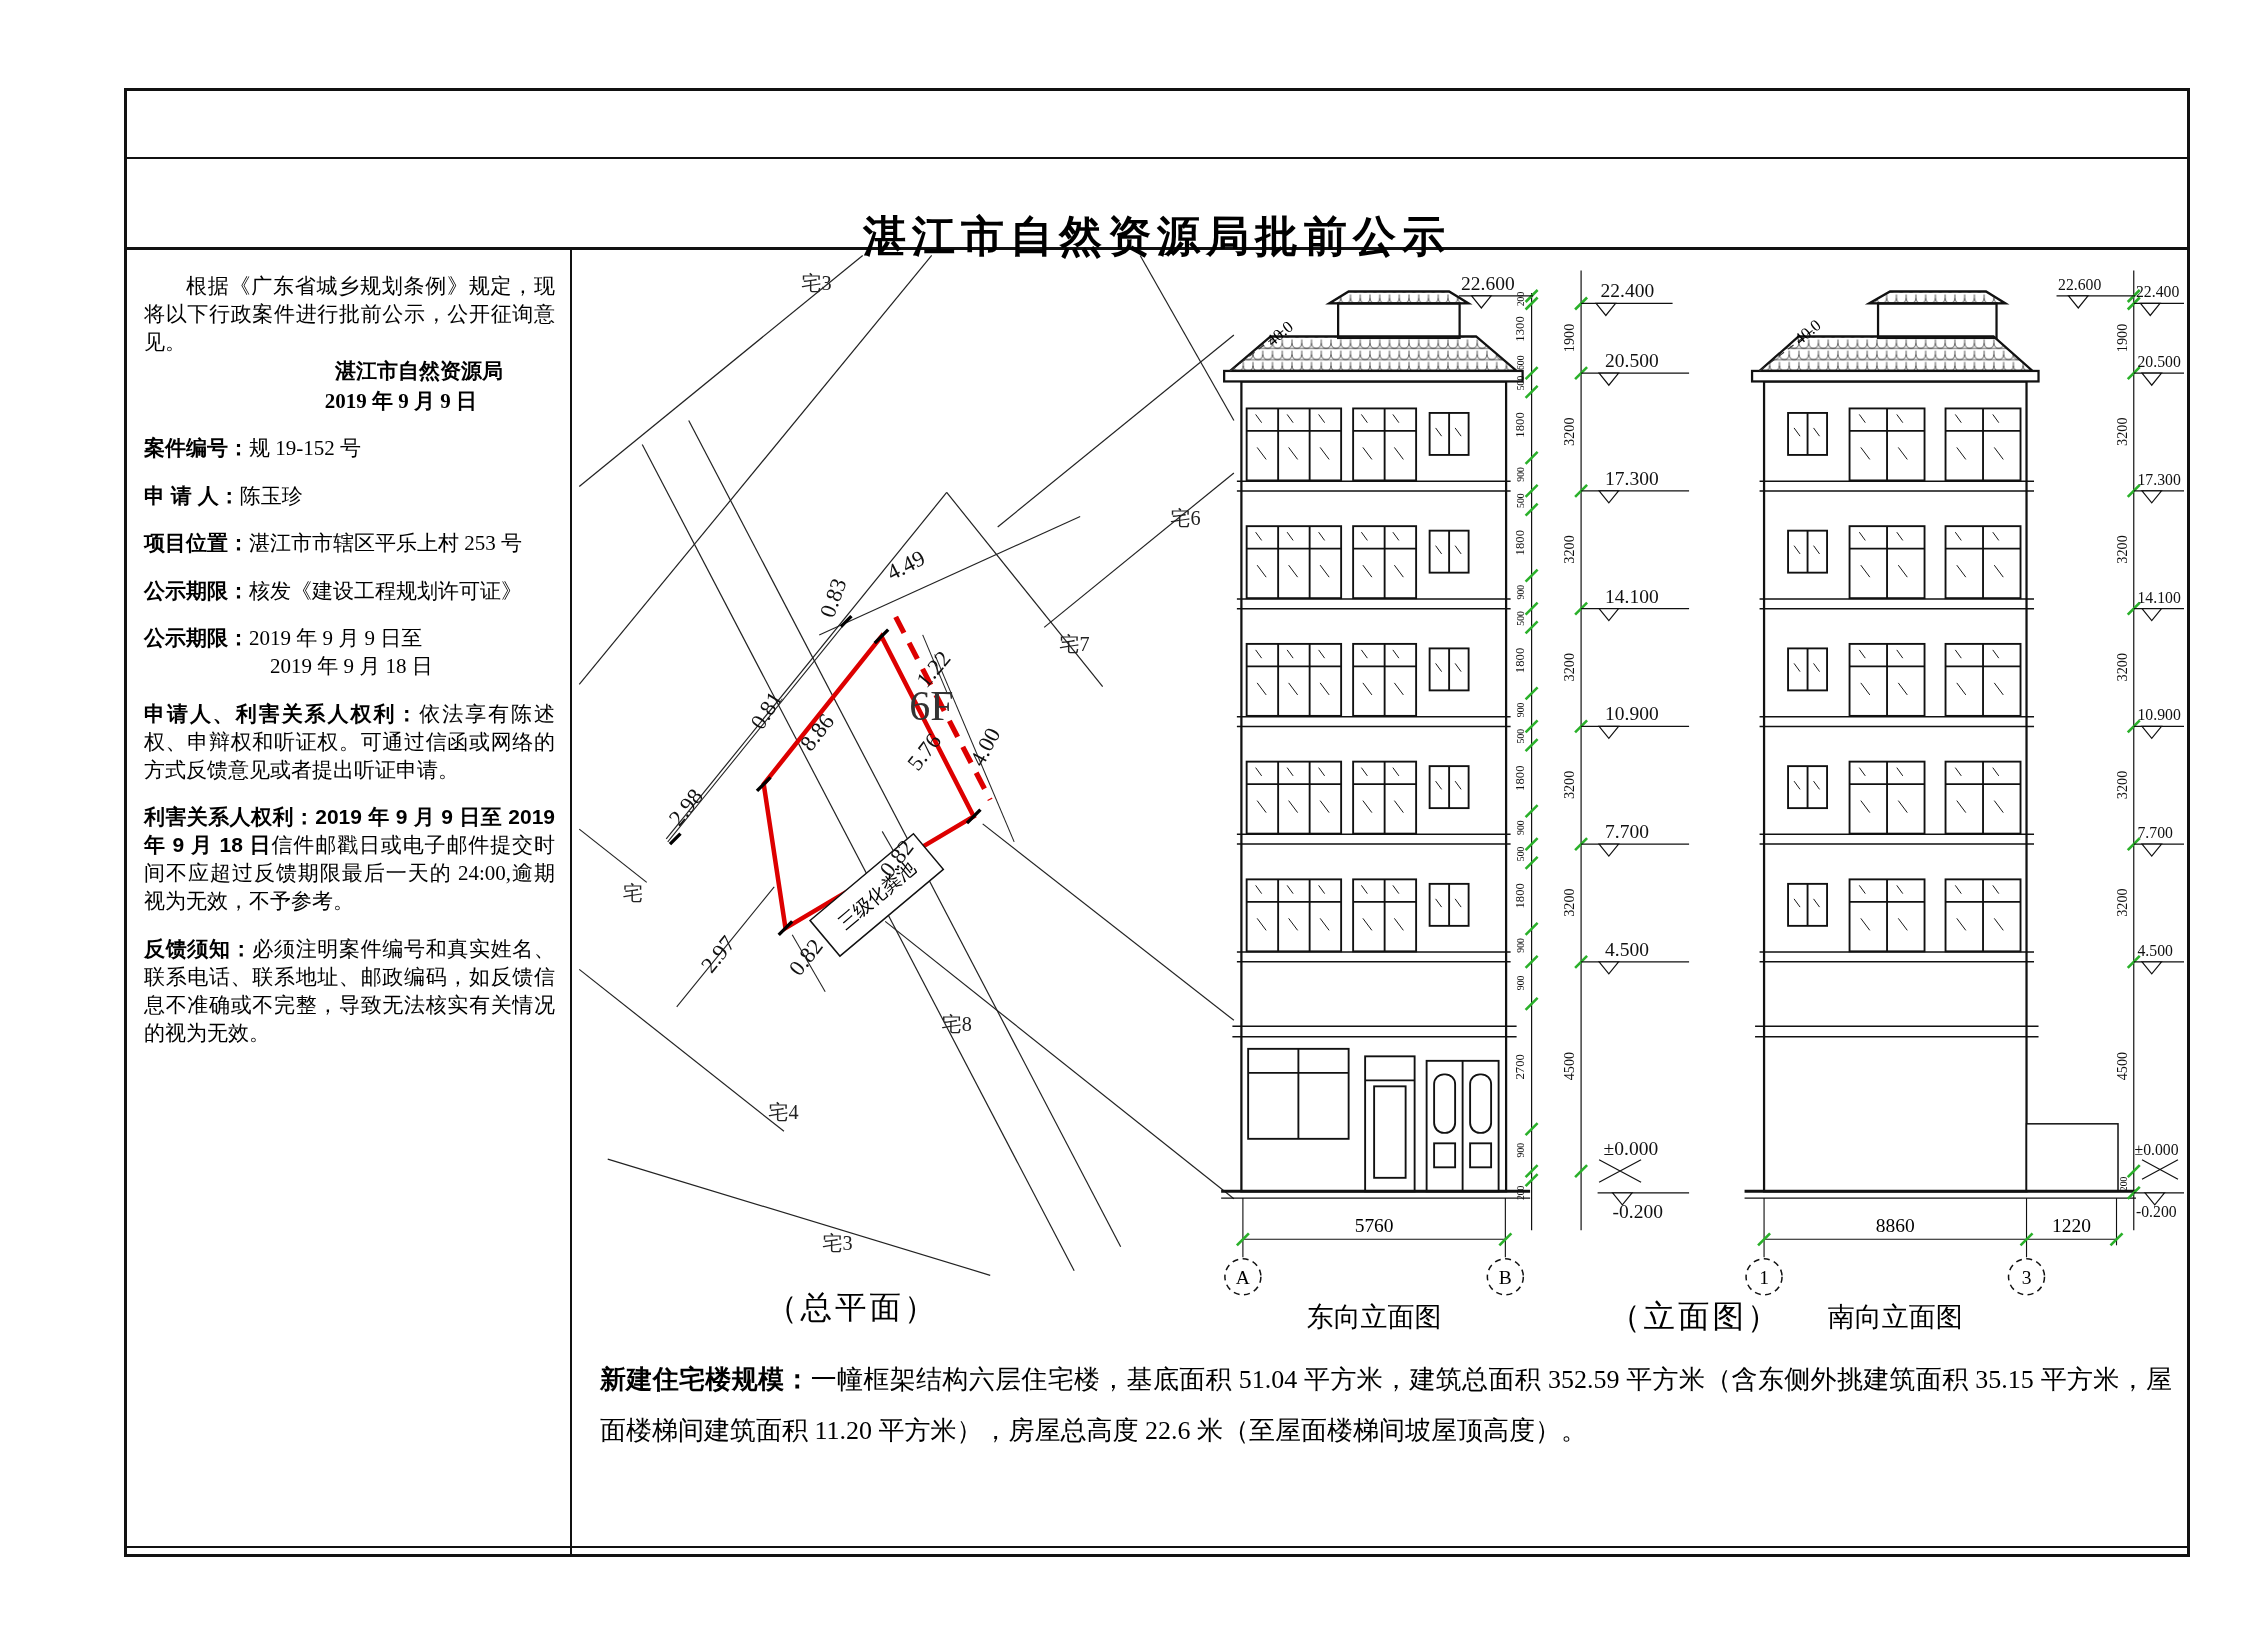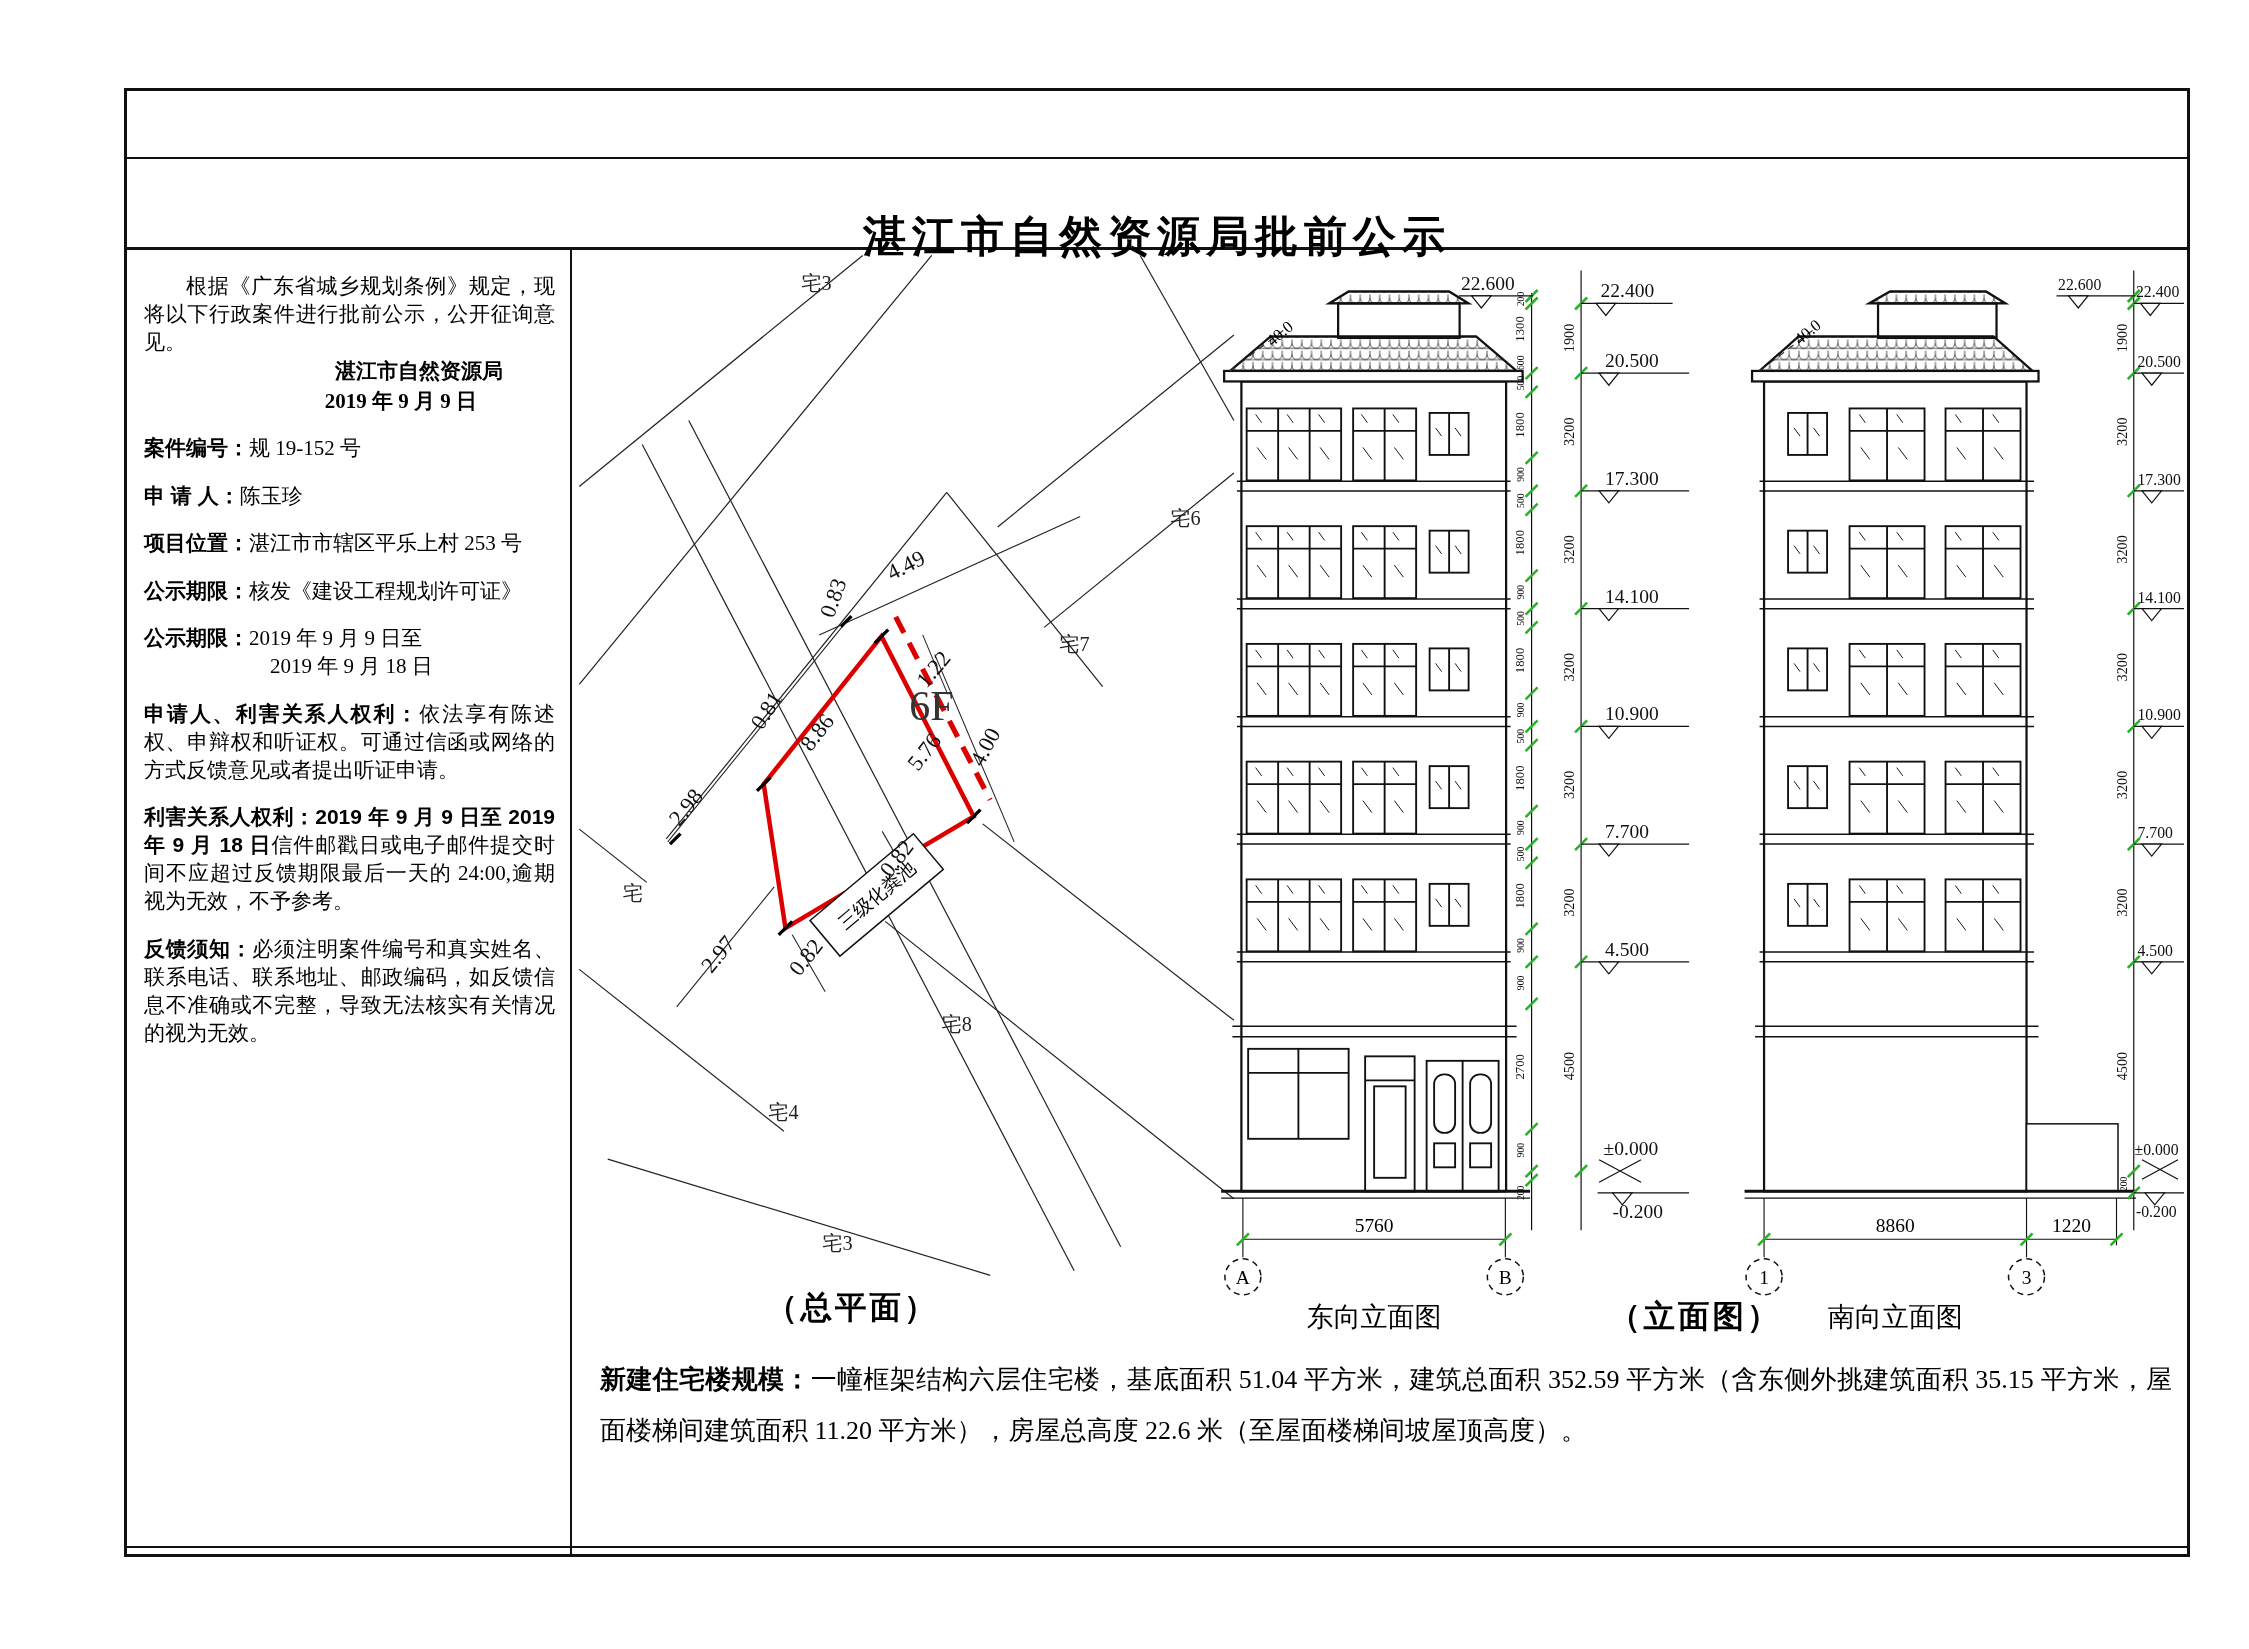--- a/index.html
+++ b/index.html
@@ -11,21 +11,21 @@
     text-align:center;font-family:"Liberation Sans","DejaVu Sans",sans-serif;
     font-weight:bold;font-size:43px;letter-spacing:6px;margin-top:34px;}
   #sidebar{left:144px;top:261px;width:411px;font-size:21px;line-height:28px;text-align:justify;}
   #sidebar p{margin:19.5px 0 0 0;}
   #sidebar .intro{text-indent:2em;margin-top:10.5px;}
   #sidebar .sig{text-align:right;margin-top:1.5px;}
   #sidebar .sig1{padding-right:52px;font-weight:bold;}
   #sidebar .sig2{padding-right:78px;font-weight:bold;}
   #sidebar b{font-weight:bold;font-family:"Liberation Sans","DejaVu Sans",sans-serif;}
   #sidebar .cont{display:block;padding-left:126px;}
-  .caption{position:absolute;font-weight:bold;font-size:31.5px;letter-spacing:3px;
+  .caption{position:absolute;font-weight:normal;font-size:31.5px;letter-spacing:3px;
     font-family:"Liberation Sans","DejaVu Sans",sans-serif;}
   #notes{left:600px;top:1354px;width:1572px;font-size:26px;line-height:51px;text-align:justify;}
   #notes p{margin:0;}
   #notes b{font-family:"Liberation Sans","DejaVu Sans",sans-serif;}
   svg text{font-family:"Liberation Serif","DejaVu Serif",serif;}
 </style>
 </head>
 <body>
 
 <div class="hline" style="left:124px;top:88px;width:2066px;height:3px;"></div>

